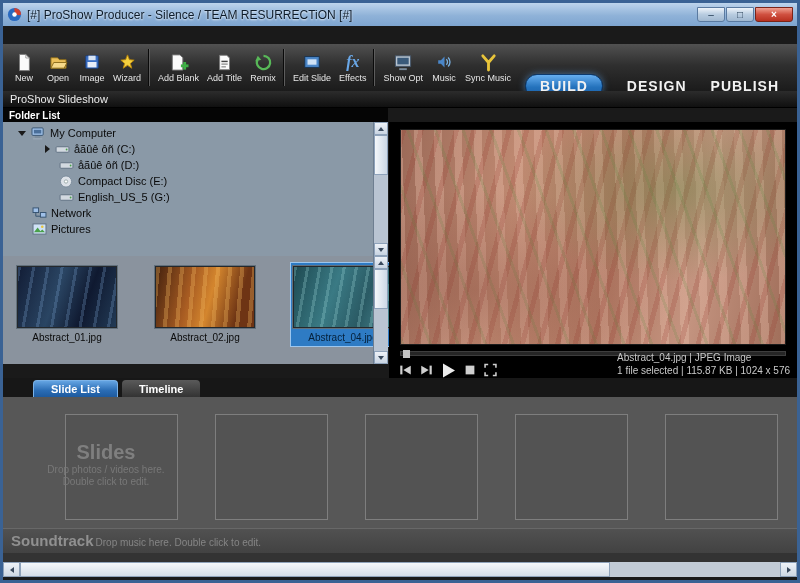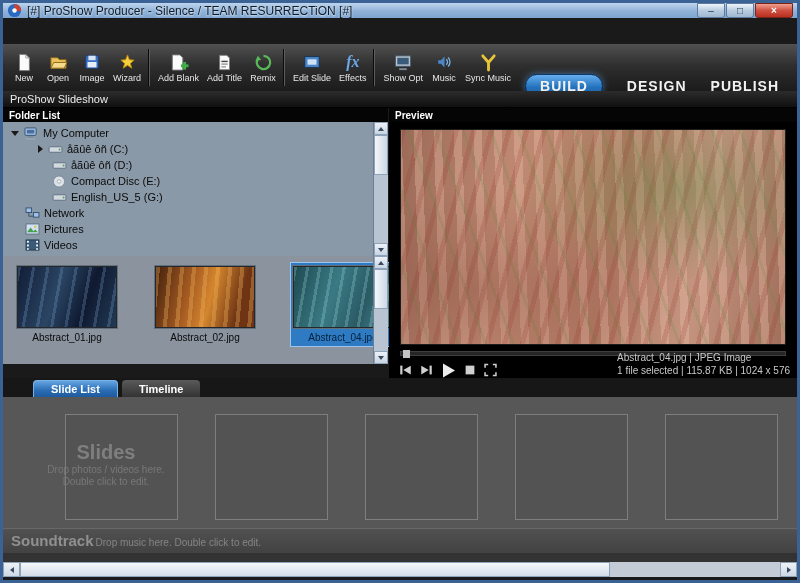--- a/index.html
+++ b/index.html
@@ -2,21 +2,21 @@
 <html><head>
 <meta charset="utf-8">
 <style>
   * { margin:0; padding:0; box-sizing:border-box; }
   body { background:#666; font-family:"Liberation Sans","DejaVu Sans",sans-serif; }
 
   .window { position:relative; width:800px; height:583px; margin:0 auto;
     border:3px solid #3a6294; background:#1a1a1a; overflow:hidden; }
 
   
-  .titlebar { position:absolute; left:0; top:0; right:0; height:15px;
+  .titlebar { position:absolute; left:0; top:0; right:0; height:23px;
     background:linear-gradient(#bdd4ec,#8fb2d8 55%,#7ea5d0);
     display:flex; align-items:center; padding:0 4px; gap:5px; }
   .title-text { font-size:12px; color:#0d1b2a; text-shadow:0 1px 2px rgba(255,255,255,.85);
     white-space:nowrap; overflow:hidden; flex:1; }
   .winbtns { display:flex; gap:1px; }
   .wbtn { width:28px; height:15px; border:1px solid #5a7aa0; border-radius:0 0 3px 3px;
     background:linear-gradient(#eef4fa,#b8cce0 50%,#a0b8d0);
     display:flex; align-items:center; justify-content:center;
     font-size:10px; line-height:10px; color:#223a52; }
   .wbtn.close { width:38px; background:linear-gradient(#f0a090,#d05040 50%,#b83020);
@@ -52,21 +52,21 @@
 
   
   .panel-header { position:absolute; height:14px; background:#050505; color:#fff;
     font-size:10px; font-weight:bold; display:flex; align-items:center; padding:0 6px; }
   #folder-header { top:105px; left:0; width:385px; }
   #file-header   { top:253px; left:0; width:385px; }
   #preview-header{ top:105px; left:386px; right:0; }
 
   
   .folder-body { position:absolute; top:119px; left:0; width:385px; height:134px; background:#8a99a7; }
-  .tree { position:absolute; left:0; right:15px; top:0; bottom:0; padding:3px 0 0 3px; overflow:hidden; }
+  .tree { position:absolute; left:0; right:15px; top:0; bottom:0; padding:3px 0 0 10px; overflow:hidden; }
   .trow { display:flex; align-items:center; height:16px; gap:4px; font-size:11px; color:#0a0a0a; padding-left:5px; }
   .trow.d1 { padding-left:32px; }
   .caret { width:0; height:0; flex:none; }
   .caret.down  { border-left:4px solid transparent; border-right:4px solid transparent; border-top:5px solid #1a1a1a; }
   .caret.right { border-top:4px solid transparent; border-bottom:4px solid transparent; border-left:5px solid #1a1a1a; }
   .caret.none  { width:9px; }
   .tico { width:16px; height:13px; flex:none; display:flex; align-items:center; justify-content:center; }
 
   
   .vscroll { position:absolute; right:0; top:0; bottom:0; width:15px; background:#b9c4d2; border-left:1px solid #6e7e90; }
@@ -295,23 +295,20 @@
     </div>
   </div>
 
   <div class="showbar">
     <span>ProShow Slideshow</span>
   </div>
 
   <div class="panel-header" id="folder-header">
     <span>Folder List</span>
   </div>
-  <div class="panel-header" id="preview-header">
-    <span>Preview</span>
-  </div>
   <div class="panel-header" id="file-header">
     <span>File List</span>
   </div>
 
   <div class="folder-body">
     <div class="tree">
       <div class="trow">
         <span class="caret down"></span>
         <span class="tico">
             <svg width="15" height="13" viewBox="0 0 16 14">
@@ -377,35 +374,20 @@
       <div class="trow">
         <span class="caret none"></span>
         <span class="tico">
             <svg width="15" height="12" viewBox="0 0 16 13">
               <rect x="1" y="1" width="14" height="11" fill="#cfe2f6" stroke="#5e6e80"></rect>
               <path d="M2 10l4-5 3 4 2-2 3 3z" fill="#49a04a"></path>
               <circle cx="11" cy="4" r="1.4" fill="#e8c43a"></circle>
             </svg>
           </span>
         <span>Pictures</span>
-      </div>
-      <div class="trow">
-        <span class="caret none"></span>
-        <span class="tico">
-            <svg width="15" height="12" viewBox="0 0 16 13">
-              <rect x="1" y="1" width="14" height="11" fill="#3a5a7a" stroke="#22384e"></rect>
-              <rect x="2" y="2" width="2" height="2" fill="#fff"></rect>
-              <rect x="2" y="6" width="2" height="2" fill="#fff"></rect>
-              <rect x="2" y="10" width="2" height="1.6" fill="#fff"></rect>
-              <rect x="12" y="2" width="2" height="2" fill="#fff"></rect>
-              <rect x="12" y="6" width="2" height="2" fill="#fff"></rect>
-              <rect x="12" y="10" width="2" height="1.6" fill="#fff"></rect>
-            </svg>
-          </span>
-        <span>Videos</span>
       </div>
     </div>
     <div class="vscroll">
       <div class="vs-btn up">
           <i class="tri-up"></i>
         </div>
       <div class="vs-thumb"></div>
       <div class="vs-btn down">
           <i class="tri-down"></i>
         </div>

